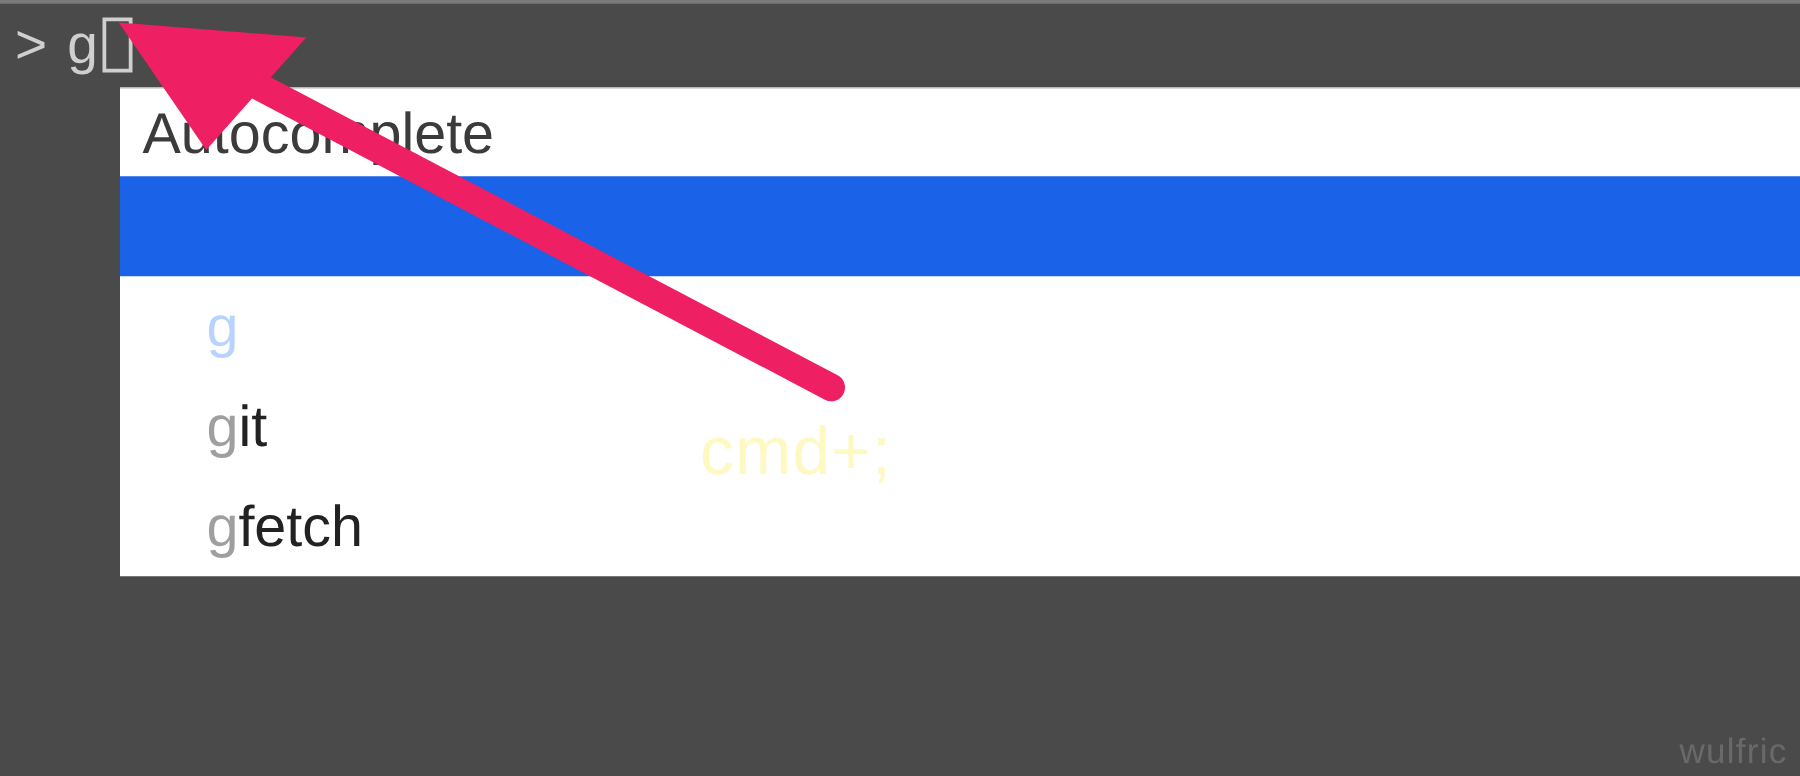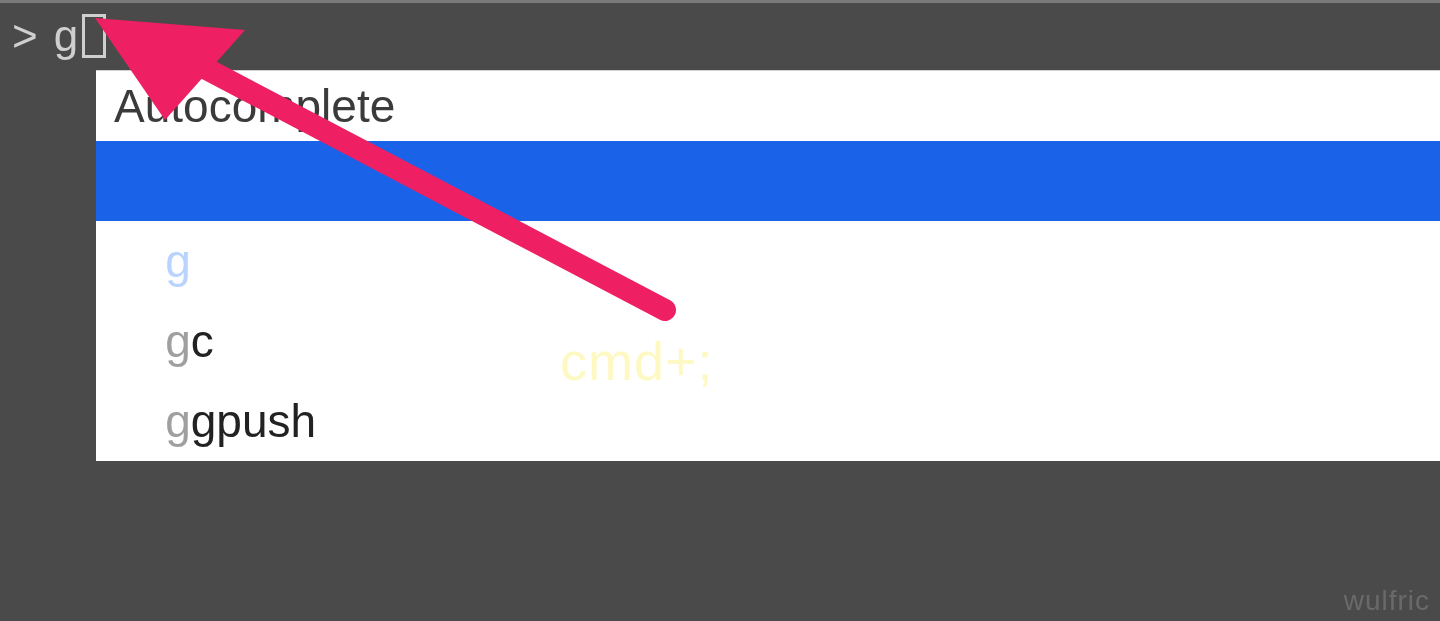--- a/index.html
+++ b/index.html
@@ -127,24 +127,24 @@
   <span class="cursor"></span>
 </div>
 
 <div class="dropdown">
   <div class="header">Autocomplete</div>
 
   <div class="item selected">
     <span class="match">g</span><span>st</span>
   </div>
   <div class="item">
-    <span class="match">g</span><span>c</span>
+    <span class="match">g</span><span>it</span>
   </div>
   <div class="item">
-    <span class="match">g</span><span>gpush</span>
+    <span class="match">g</span><span>fetch</span>
   </div>
   <div class="item">
     
   </div>
 </div>
 
 <svg class="arrow-svg" viewBox="0 0 620 340">
 
   <line x1="580" y1="310" x2="95" y2="55" stroke="#ee1f63" stroke-width="22" stroke-linecap="round"></line>
 

